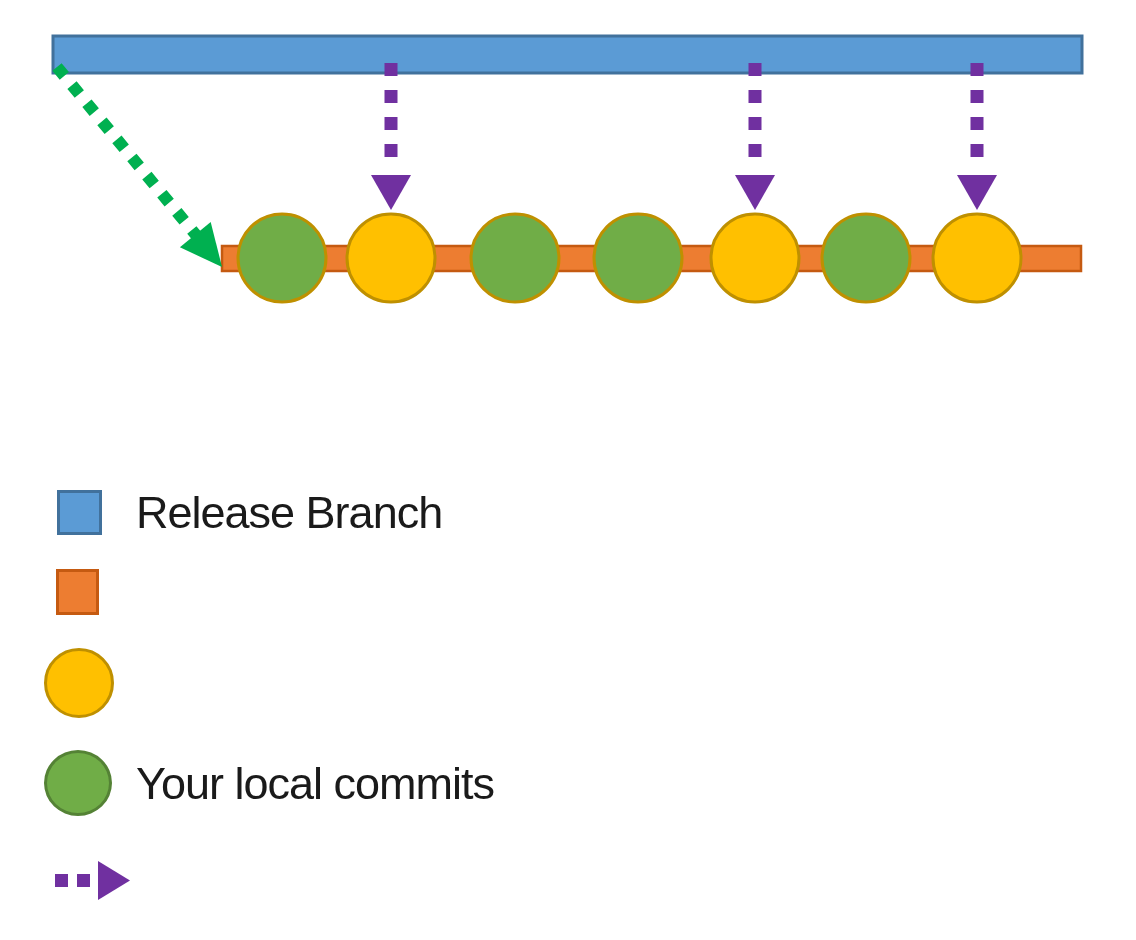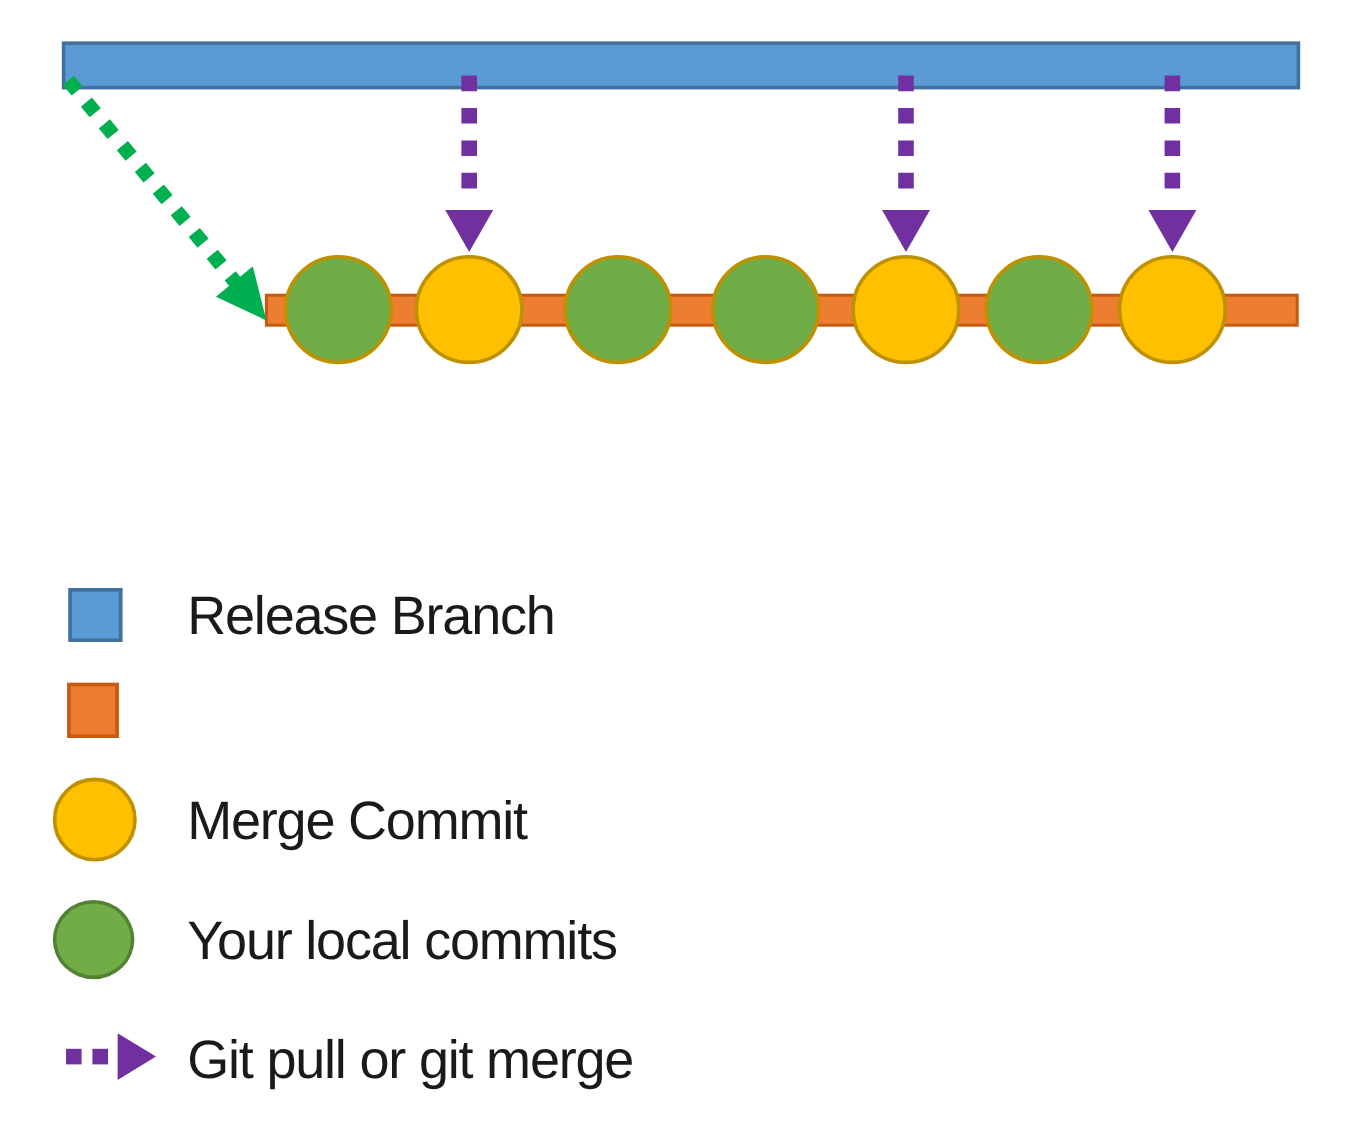--- a/index.html
+++ b/index.html
@@ -16,21 +16,21 @@
   .legend { position: absolute; inset: 0; }
   .swatch { position: absolute; box-sizing: border-box; }
   .sw-release { left: 57px;  top: 490px; width: 45px; height: 45px; background: #5B9BD5; border: 3px solid #41719C; }
   .sw-feature { left: 56px;  top: 569px; width: 43px; height: 46px; background: #ED7D31; border: 3px solid #C55A11; }
   .sw-merge   { left: 44px;  top: 648px; width: 70px; height: 70px; background: #FFC000; border: 3px solid #BF9000; border-radius: 50%; }
   .sw-local   { left: 44px;  top: 750px; width: 68px; height: 66px; background: #70AD47; border: 3px solid #548235; border-radius: 50%; }
   .sw-pull    { left: 55px;  top: 861px; width: 76px; height: 40px; }
 
   .legend-label {
     position: absolute;
-    left: 156px;
+    left: 136px;
     font-size: 45px;
     line-height: 46px;
     letter-spacing: -1px;
     color: #1a1a1a;
     white-space: nowrap;
   }
   .lbl-1 { top: 490px; }
   .lbl-2 { top: 569px; }
   .lbl-3 { top: 661px; }
   .lbl-4 { top: 761px; }
@@ -68,28 +68,26 @@
   </svg>
 
   <div class="legend">
 
     <span class="swatch sw-release"></span>
     <span class="legend-label lbl-1">Release Branch</span>
 
     <span class="swatch sw-feature"></span>
 
     <span class="swatch sw-merge"></span>
-    <span class="legend-label lbl-3">Merge Commit</span>
 
     <span class="swatch sw-local"></span>
     <span class="legend-label lbl-4">Your local commits</span>
 
     <span class="swatch sw-pull">
       <svg width="76" height="40" viewBox="0 0 76 40">
         <rect id="pull-dash-1" x="0" y="13" width="13" height="13" fill="#7030A0"></rect>
         <rect id="pull-dash-2" x="22" y="13" width="13" height="13" fill="#7030A0"></rect>
         <polygon id="pull-head" points="43,0 43,39 75,19.5" fill="#7030A0"></polygon>
       </svg>
     </span>
-    <span class="legend-label lbl-5">Git pull or git merge</span>
 
   </div>
 </div>
 
 </body></html>

